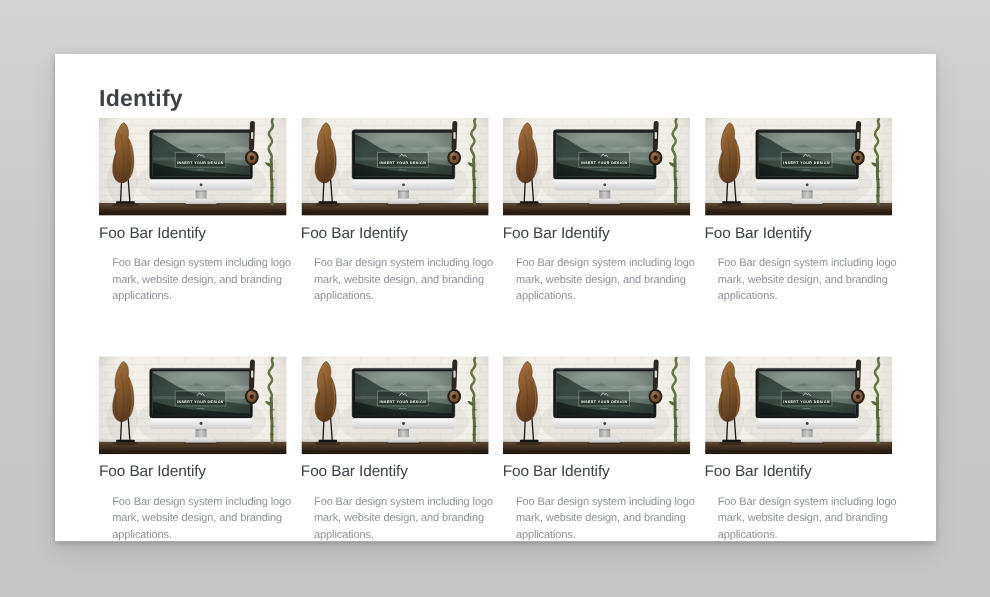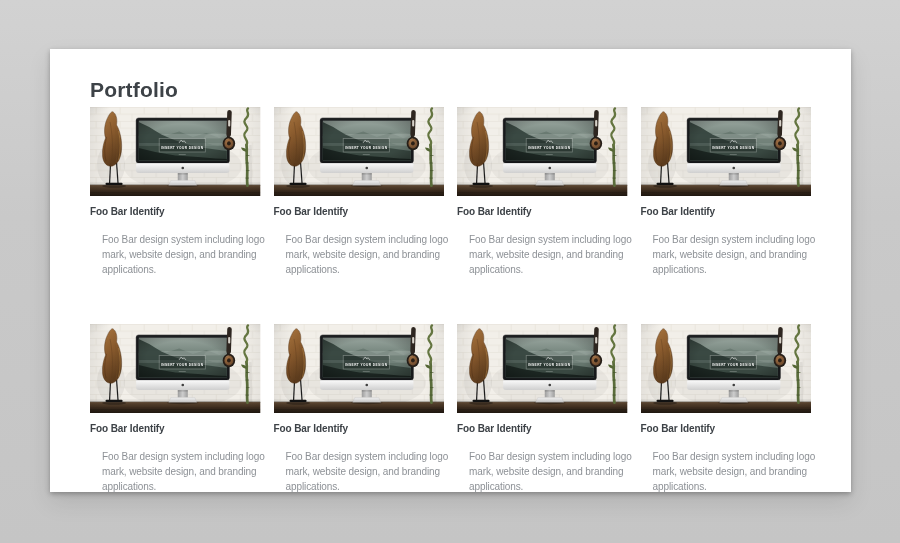--- a/index.html
+++ b/index.html
@@ -15,21 +15,21 @@
   }
   .page-title{
     margin:0 0 4px;font-size:21px;line-height:27px;font-weight:bold;
     color:var(--heading,#3d4247);letter-spacing:.2px;
   }
   .grid{display:grid;grid-template-columns:repeat(4,1fr);column-gap:13px;row-gap:35px}
   .card{min-width:0}
   .thumb{display:block;line-height:0;cursor:pointer;text-decoration:none}
   .photo{width:100%;height:89px;display:block}
   .card-title{
-    margin:7px 0 3px;font-size:10px;line-height:17px;font-weight:bold;
+    margin:7px 0 3px;font-size:14px;line-height:17px;font-weight:normal;
     color:var(--title,#3d4247);letter-spacing:-.1px;
   }
   .card-desc{margin:12px;color:var(--text,#8d9196);font-size:10px;line-height:15px;letter-spacing:-.1px}
   .dline{display:block;white-space:nowrap}
   .assets{position:absolute;width:0;height:0;overflow:hidden}
 </style>
 </head>
 <body>
 
 <svg class="assets" aria-hidden="true">
@@ -162,21 +162,21 @@
         <path d="M312,76 C319,66 300,60 311,49 C322,38 299,34 312,22 C321,13 309,9 315,3" stroke="#647540" stroke-width="4.6" fill="none" stroke-linecap="round"></path>
         <path d="M310,142 h7 M311,127 h7 M310,112 h7 M311,97 h7" stroke="#42522a" stroke-width="1.6" opacity=".8"></path>
         <path d="M312,90 q-9,-2 -11,-9 q9,0 11,5 Z" fill="#546634"></path>
       </g>
       <rect width="340" height="178" fill="url(#vigG)"></rect>
     </symbol>
   </defs>
 </svg>
 
 <main class="panel">
-  <h1 class="page-title">Portfolio</h1>
+  <h1 class="page-title">Identify</h1>
   <div class="grid">
   <article class="card">
     <a class="thumb">
       <svg class="photo" viewBox="0 0 340 178" preserveAspectRatio="xMidYMid slice">
         <use href="#mockup-scene" xlink:href="#mockup-scene"></use>
       </svg>
     </a>
     <h3 class="card-title">Foo Bar Identify</h3>
     <p class="card-desc">
           <span class="dline">Foo Bar design system including logo</span>

